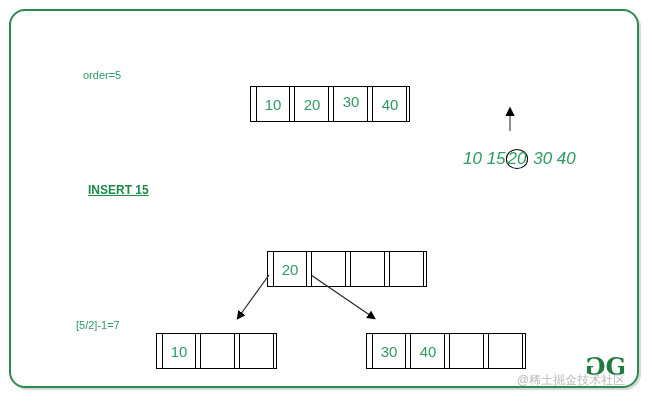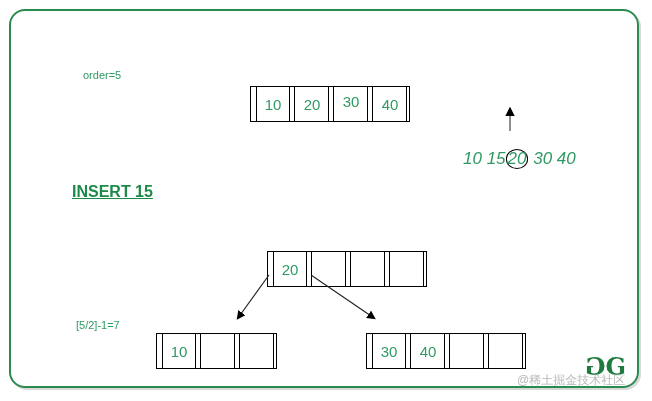--- a/index.html
+++ b/index.html
@@ -4,21 +4,21 @@
   <style>
     html, body { margin: 0; padding: 0; background: #ffffff; }
     body { width: 652px; height: 401px; position: relative; overflow: hidden; font-family: "Liberation Sans", sans-serif; }
     .frame {
       position: absolute; left: 9px; top: 9px; width: 630px; height: 379px;
       border: 2px solid #2b8a4f; border-radius: 16px; box-sizing: border-box;
       box-shadow: 2px 2px 0 #d8d8d8;
     }
     .label { position: absolute; color: #2f9a63; white-space: nowrap; margin-top: 15px; }
     .order { left: 83px; top: 54px; font-size: 11px; }
-    .insert { left: 72px; top: 168px; font-size: 16px; font-weight: bold; text-decoration: underline; color: #1e8a4a; }
+    .insert { left: 88px; top: 168px; font-size: 12px; font-weight: bold; text-decoration: underline; color: #1e8a4a; }
     .formula { left: 76px; top: 304px; font-size: 11px; }
     .seq { left: 463px; top: 134px; font-size: 17px; font-style: italic; }
     .seq .circ { display: inline-block; border: 1px solid #000; border-radius: 50%; padding: 1px 1px; line-height: 16px; }
     .node { position: absolute; display: flex; height: 24px; box-sizing: border-box; margin-top: 12px; }
     .cell {
       position: relative; width: 39px; height: 36px; box-sizing: border-box;
       border-top: 1.5px solid #000; border-bottom: 1.5px solid #000;
       border-left: 1.5px solid #000; color: #2f9a63; font-size: 15px;
       display: flex; align-items: center; justify-content: center;
     }

